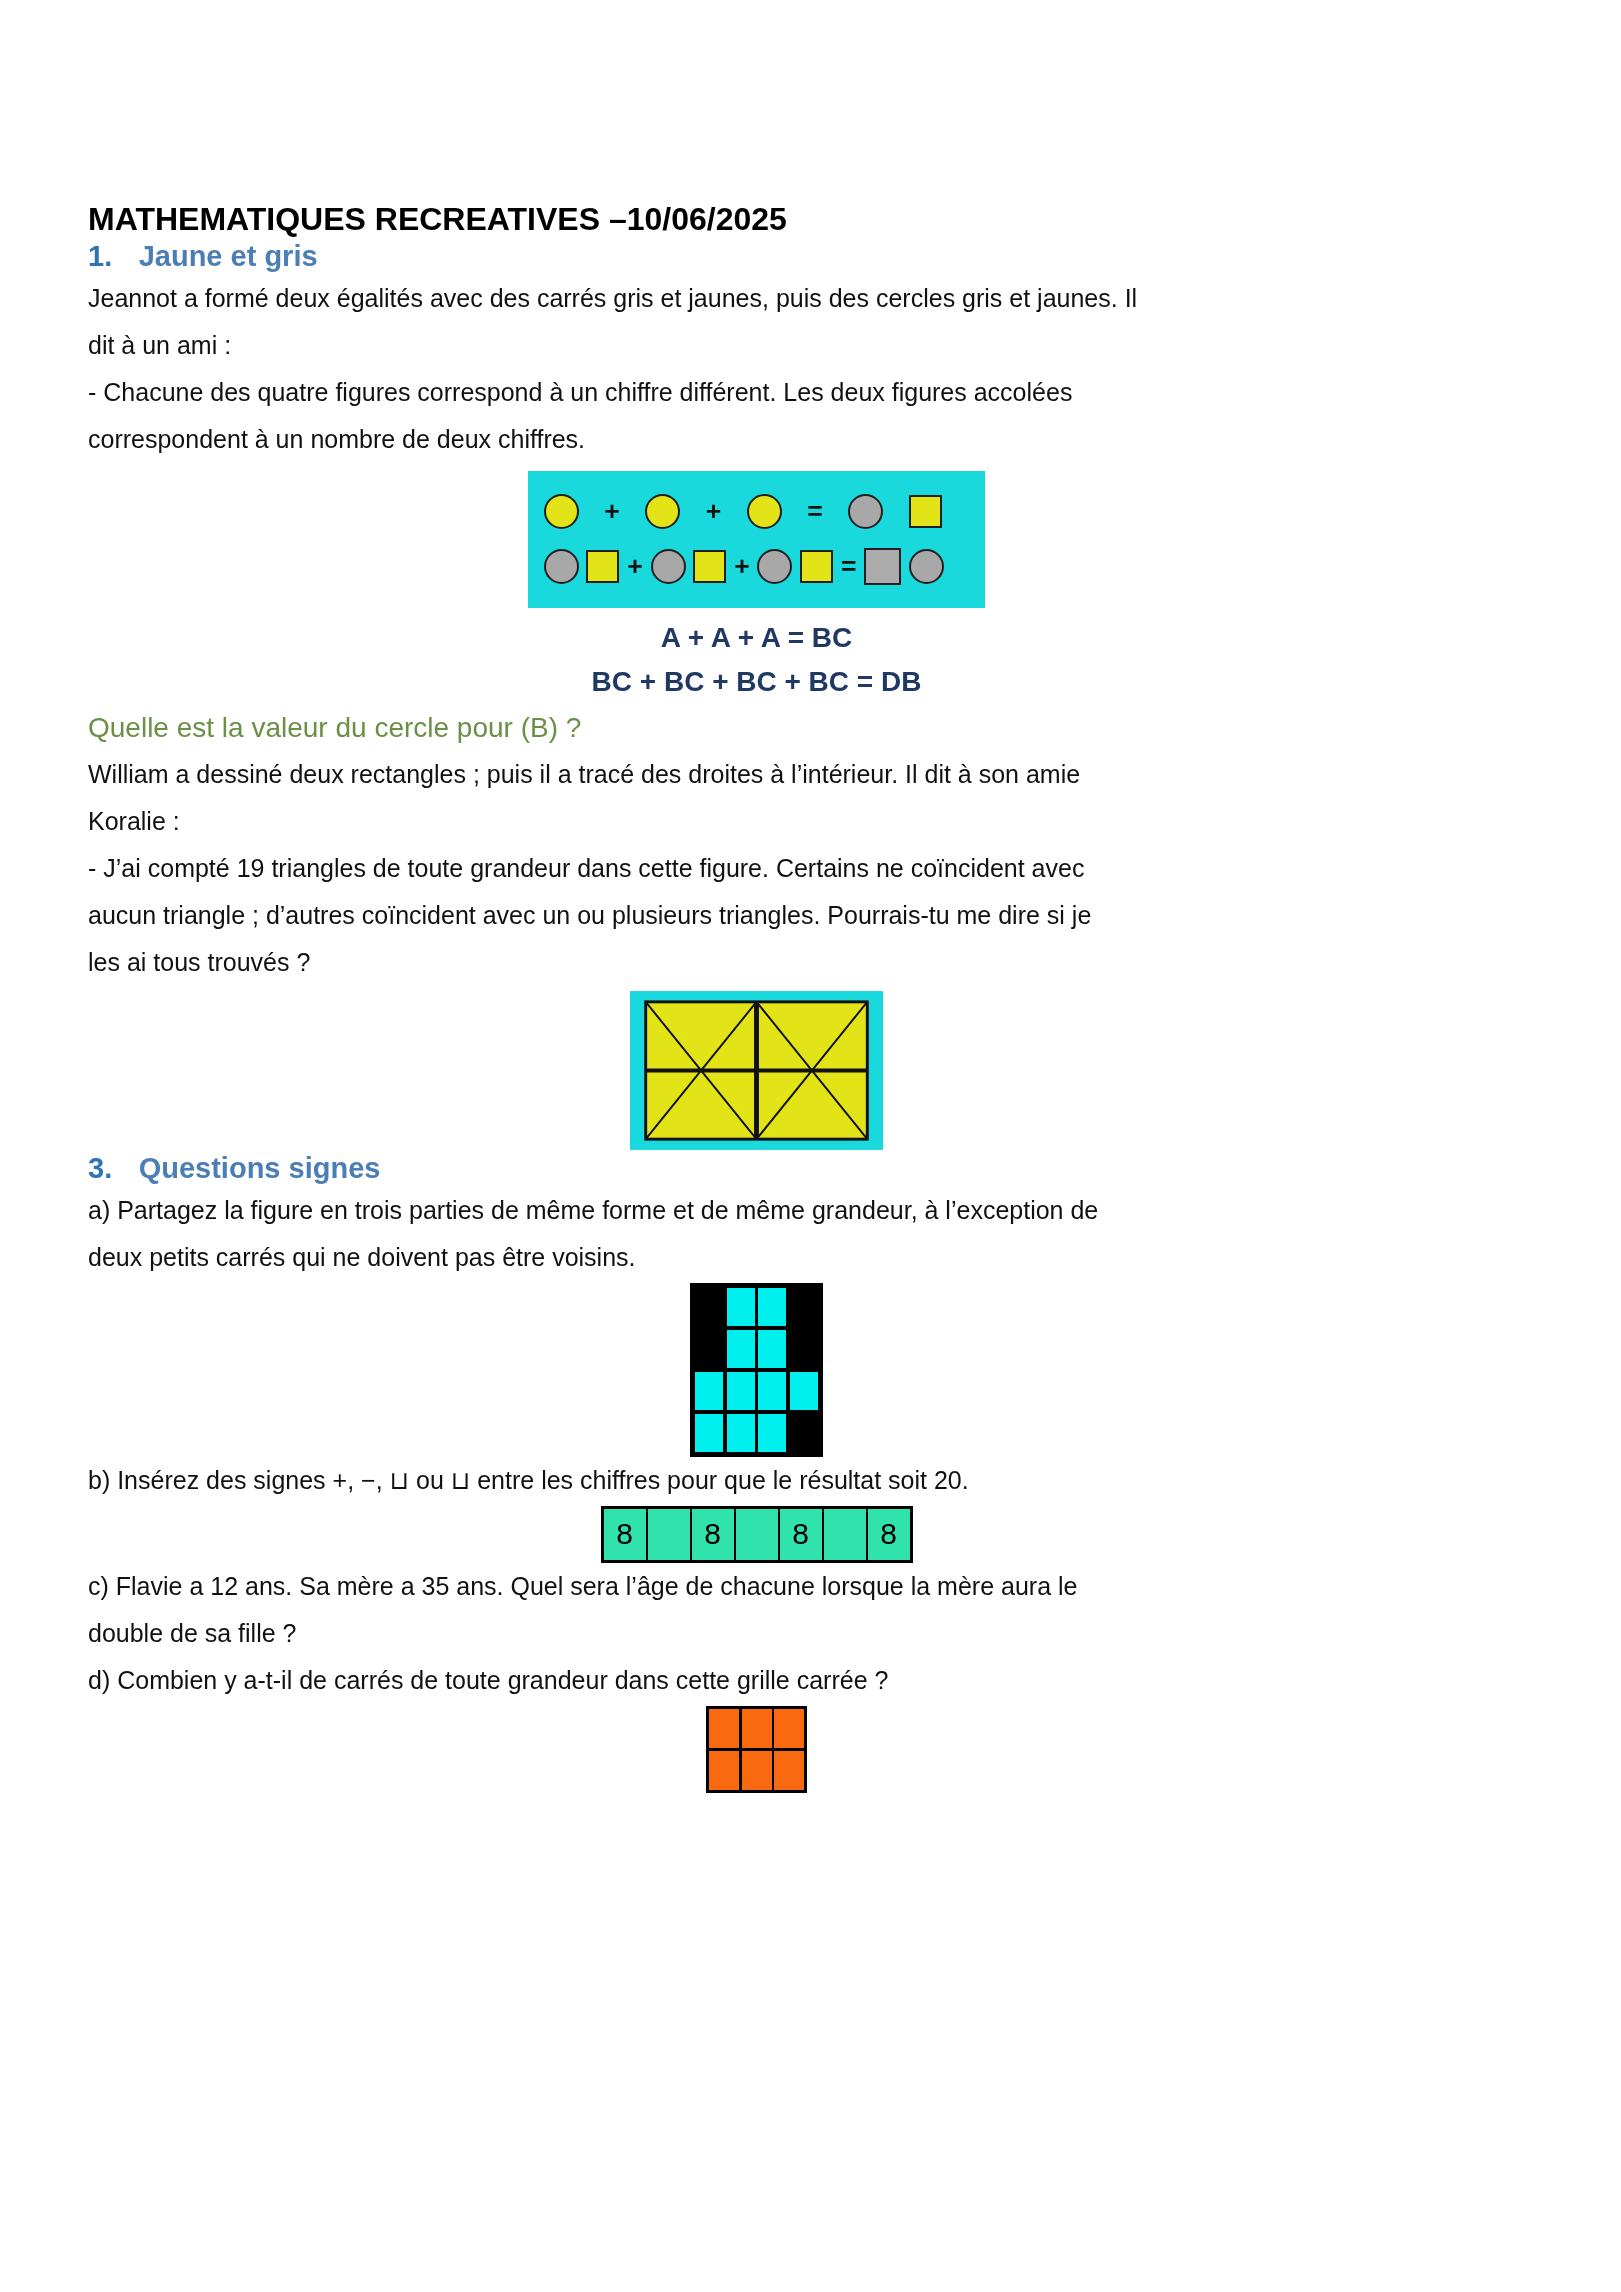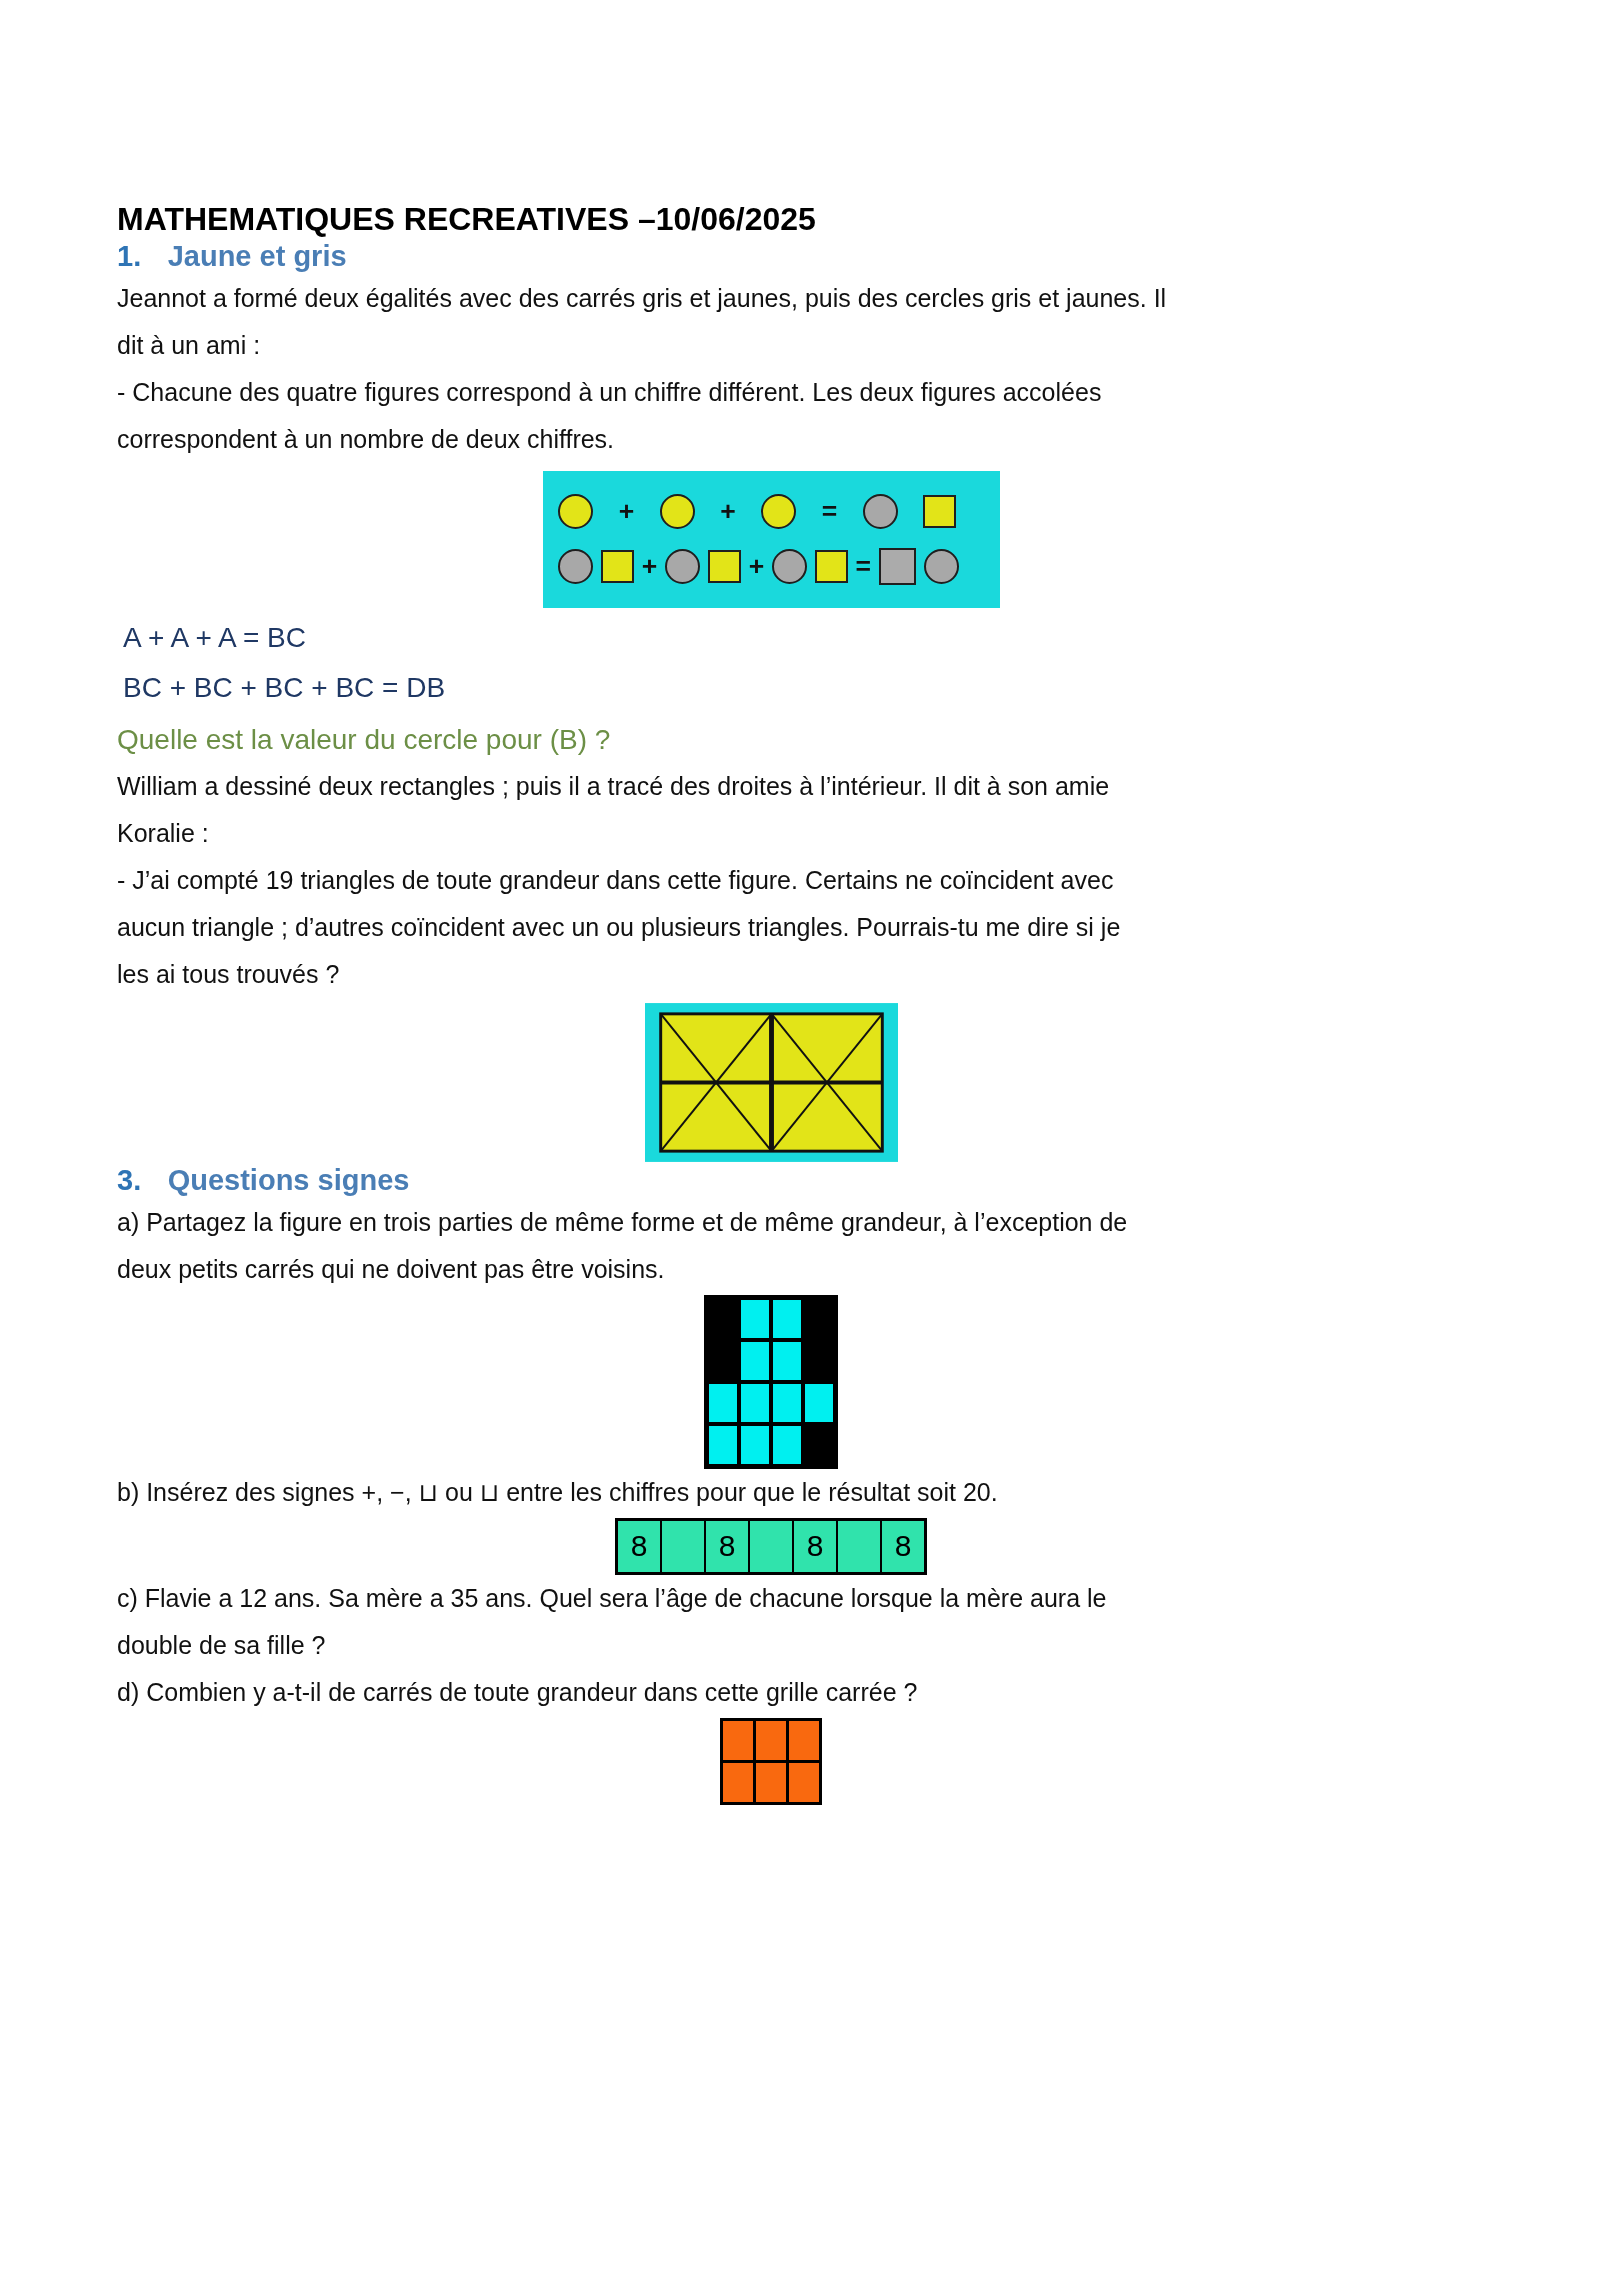--- a/index.html
+++ b/index.html
@@ -1,20 +1,20 @@
 <!DOCTYPE html>
 <html style="--figure-bg: #1AD9DC; --yellow: #E2E418; --gray: #A8A8A8; --gray2: #ABABAB; --outline: #1F1F1F; --grid-cyan: #00F0F0; --strip-green: #30E3AC; --orange: #F9690F; --heading-blue: #2E74B5; --heading-blue2: #4A7EB5; --equation-navy: #1F3864; --question-green: #6C8F46;"><head>
 <meta charset="utf-8">
 <style>
   html,body{margin:0;padding:0;background:#ffffff;}
   .canvas{
     width:1621px;height:2293px;background:#ffffff;overflow:hidden;
     font-family:"Liberation Sans",sans-serif;color:#1a1a1a;
   }
-  .content{padding:0 196px 0 117px;}
+  .content{padding:0 196px 0 88px;}
 
   .title{margin:0;padding-top:201px;font-size:32px;font-weight:bold;color:#000;letter-spacing:0;}
 
   h2.sec{font-size:29px;font-weight:bold;margin:0;line-height:37px;}
   .sec .num{color:var(--heading-blue);}
   .sec .lbl{color:var(--heading-blue2);margin-left:26.5px;margin-top:28px;}
 
   p.body{font-size:25px;line-height:47px;margin:0;color:#111;}
   p.indent{padding-left:25.5px;}
 
@@ -46,21 +46,21 @@
   .fig1-row{display:flex;align-items:center;}
   .row1{gap:25.5px}
   .row2{gap:7.8px}
   .shape{display:inline-block;box-sizing:border-box;flex:0 0 auto;}
   .yc{width:35px;height:35px;border-radius:50%;background:var(--yellow);border:2.9px solid var(--outline);}
   .gc{width:35px;height:35px;border-radius:50%;background:var(--gray);border:2.9px solid var(--outline);}
   .ys{width:33px;height:33px;background:var(--yellow);border:2.9px solid var(--outline);}
   .gs{width:37px;height:37px;background:var(--gray2);border:2.9px solid var(--outline);}
   .op{font-size:26.5px;font-weight:bold;color:#121212;line-height:1;}
 
-  .eq{font-size:28px;line-height:44px;color:var(--equation-navy);text-align:left;margin:6px;}
+  .eq{font-size:28px;line-height:44px;color:var(--equation-navy);text-align:center;margin:0;font-weight:bold;}
   .question{color:var(--question-green);font-size:28px;line-height:47px;margin:0;}
 
   
   .fig2{display:block;}
 
   
   .grid-a{
     background:#000;padding:4.9px;display:grid;
     grid-template-columns:repeat(4,28px);grid-auto-rows:38px;gap:3.9px;
   }

